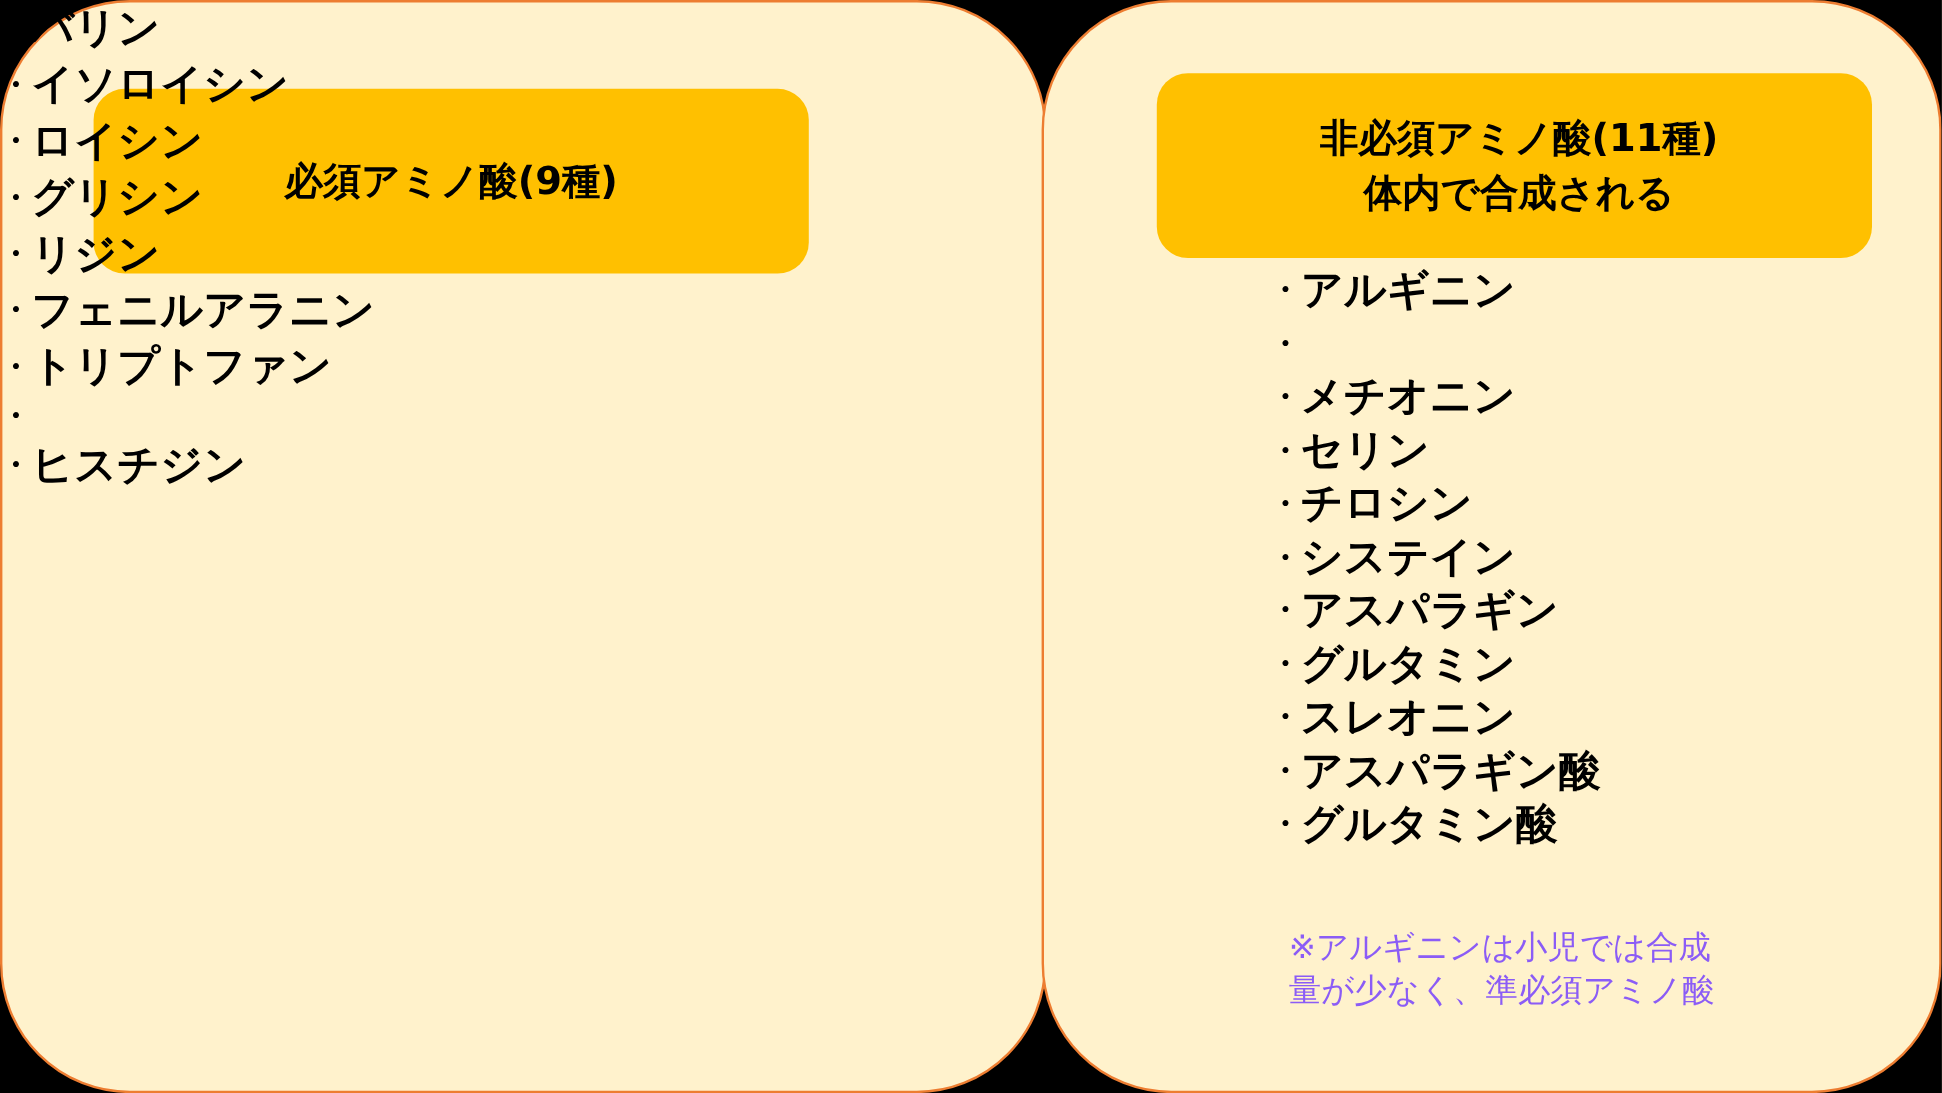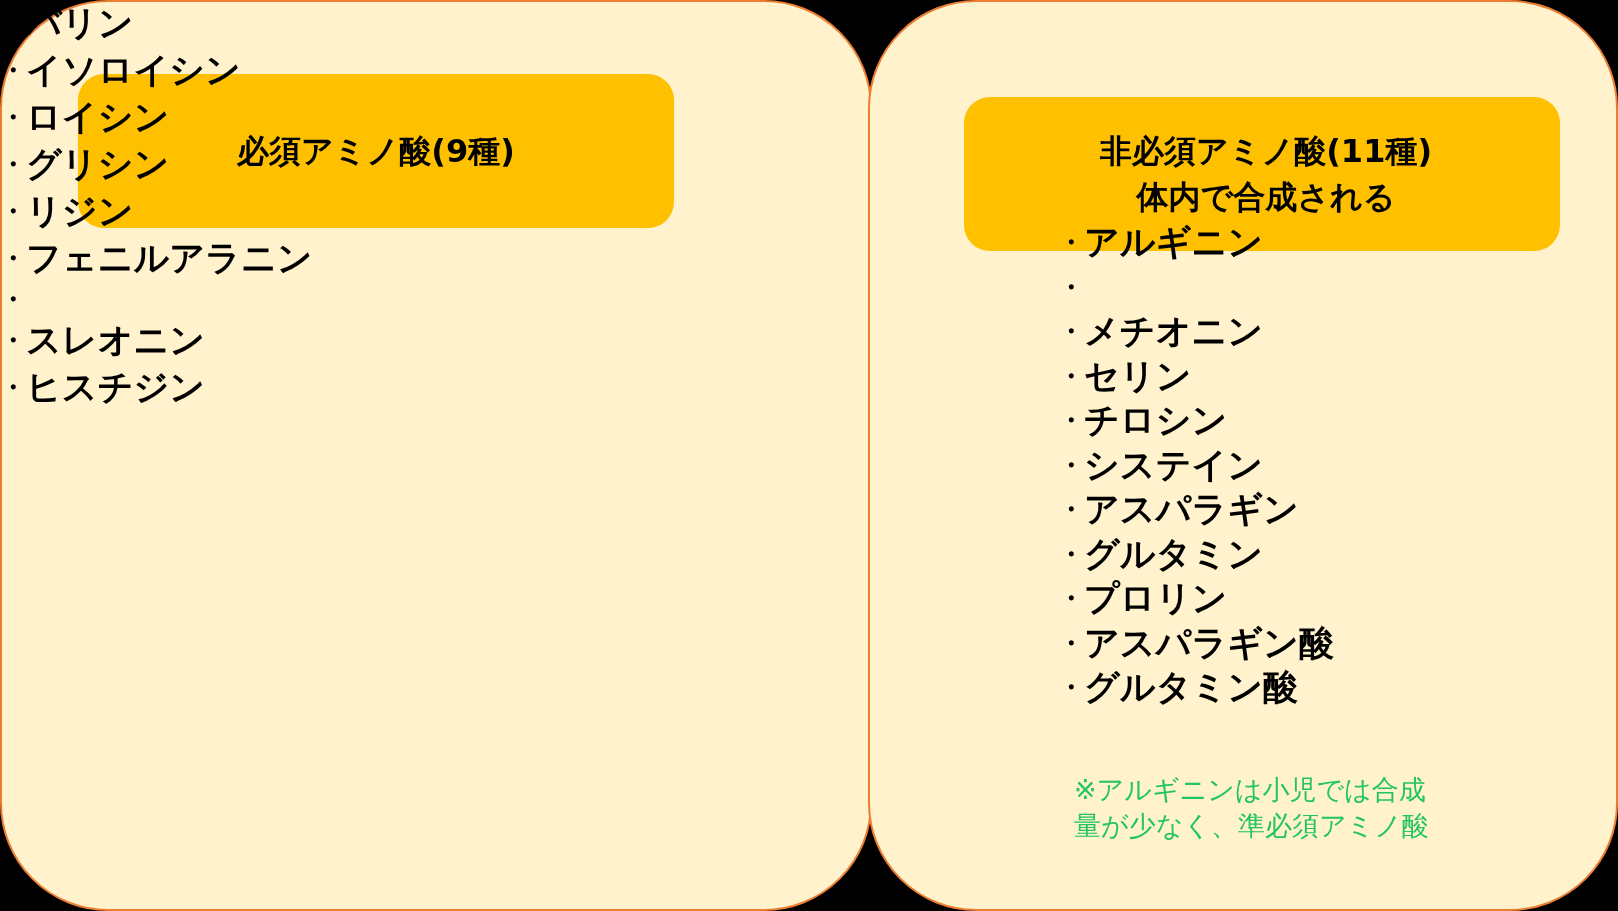--- a/index.html
+++ b/index.html
@@ -54,21 +54,20 @@
       left: 76px;
       top: 72px;
       width: 596px;
       height: 154px;
     }
     .panel-right .header-box {
       left: 94px;
       top: 59px;
       width: 596px;
       height: 154px;
-      margin-top: 36px;
     }
     .panel-right .header-box .hline {
       position: relative;
       left: 4px;
     }
     .item-list {
       position: absolute;
       margin: 0;
       padding: 0;
       list-style: none;
@@ -87,21 +86,21 @@
       text-align: center;
       font-size: 26px;
     }
     .footnote {
       position: absolute;
       left: 1074px;
       top: 772px;
       width: 420px;
       font-size: 27px;
       line-height: 36px;
-      color: #22c55e;
+      color: #8b5cf6;
       font-weight: normal;
     }
     .footnote div { white-space: nowrap; }
   </style>
 </head>
 <body>
 
 <div class="canvas">
 
   <div class="panel panel-left">
@@ -130,24 +129,24 @@
     <li>
         <span class="bullet">・</span>
         <span>リジン</span>
       </li>
     <li>
         <span class="bullet">・</span>
         <span>フェニルアラニン</span>
       </li>
     <li>
         <span class="bullet">・</span>
-      </li>
-    <li>
-        <span class="bullet">・</span>
-        <span>スレオニン</span>
+        <span>トリプトファン</span>
+      </li>
+    <li>
+        <span class="bullet">・</span>
       </li>
     <li>
         <span class="bullet">・</span>
         <span>ヒスチジン</span>
       </li>
   </ul>
 
   <div class="panel panel-right">
     <div class="header-box">
       <div class="hline">非必須アミノ酸(11種)</div>
@@ -182,21 +181,21 @@
     <li>
         <span class="bullet">・</span>
         <span>アスパラギン</span>
       </li>
     <li>
         <span class="bullet">・</span>
         <span>グルタミン</span>
       </li>
     <li>
         <span class="bullet">・</span>
-        <span>プロリン</span>
+        <span>スレオニン</span>
       </li>
     <li>
         <span class="bullet">・</span>
         <span>アスパラギン酸</span>
       </li>
     <li>
         <span class="bullet">・</span>
         <span>グルタミン酸</span>
       </li>
   </ul>

